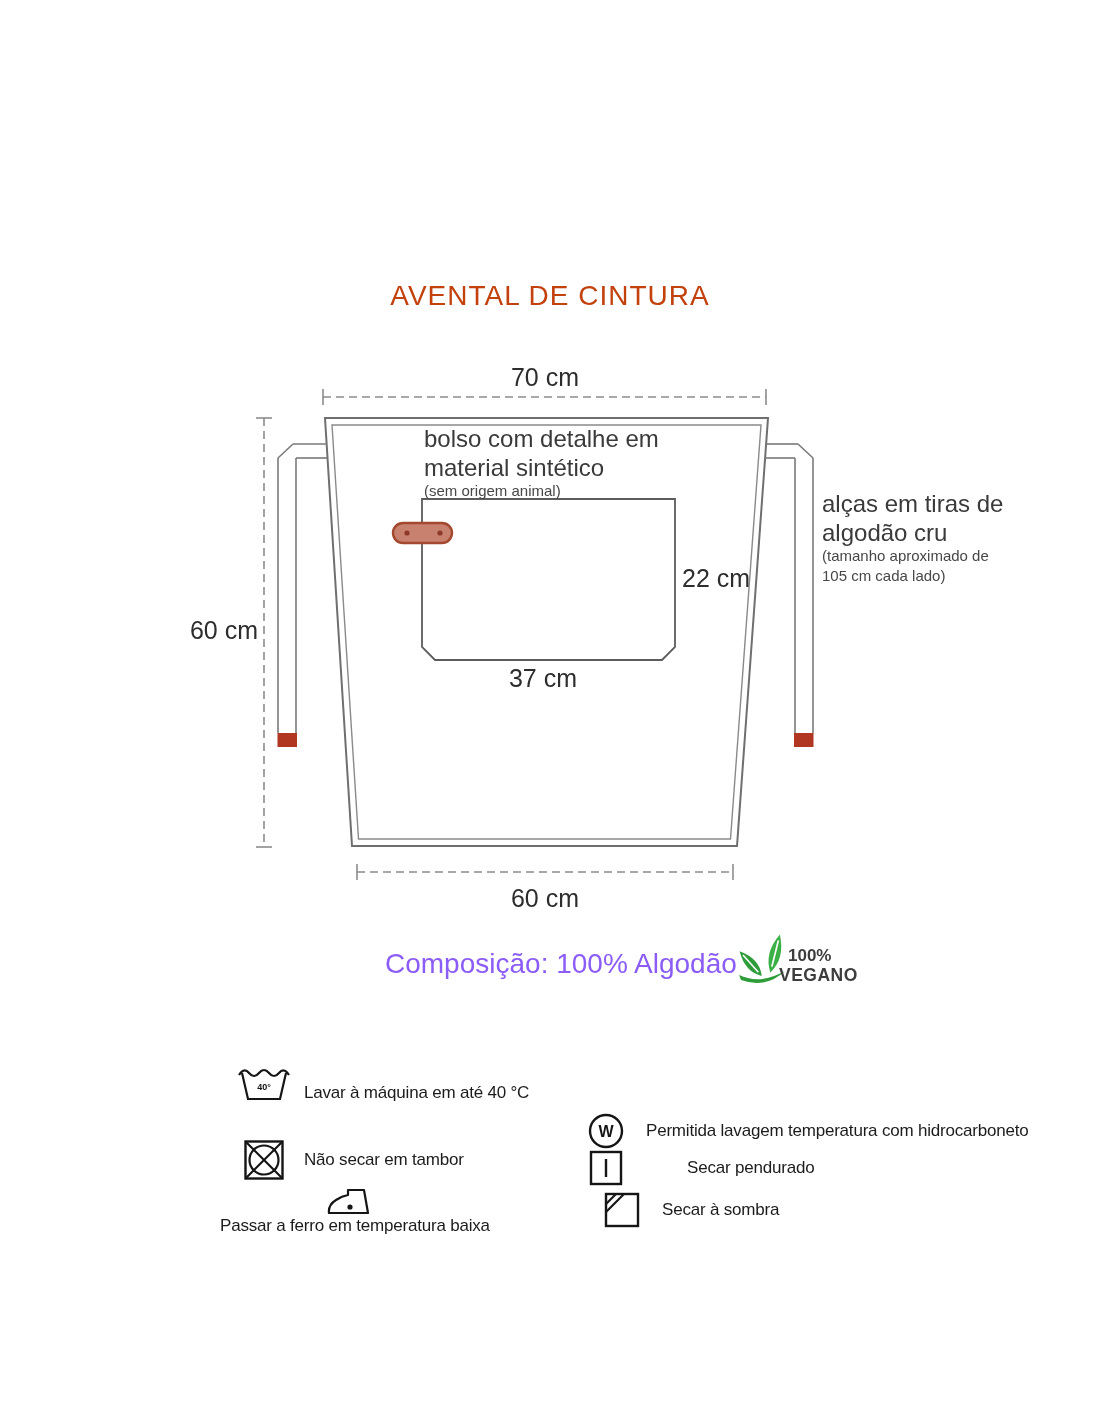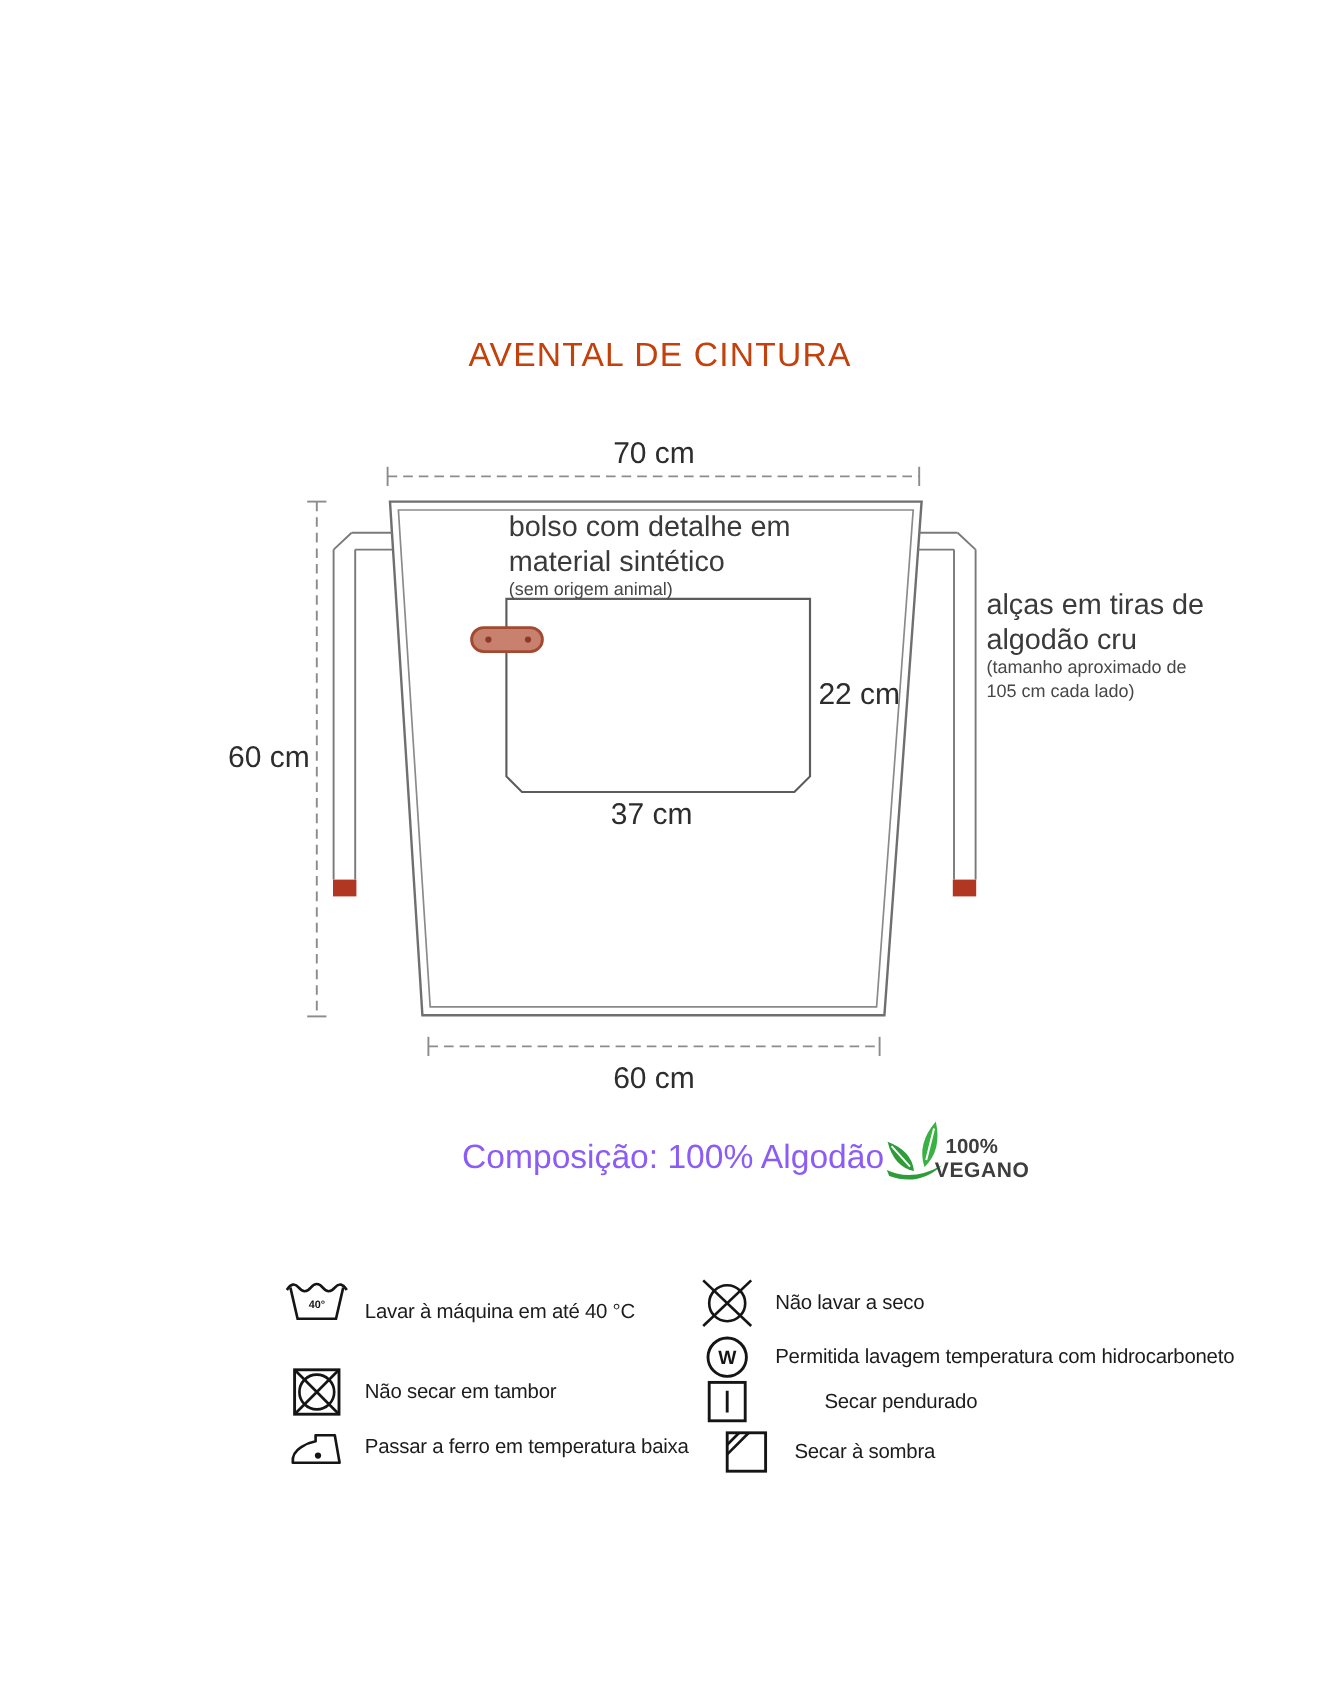--- a/index.html
+++ b/index.html
@@ -144,40 +144,30 @@
       <svg width="44" height="44" viewBox="0 0 44 44">
         <rect x="3.5" y="3.5" width="37" height="37" class="icon-stroke" stroke-width="2.4"></rect>
         <circle cx="22" cy="22" r="14.5" class="icon-stroke" stroke-width="2.2"></circle>
         <line x1="3.5" y1="3.5" x2="40.5" y2="40.5" stroke="#151515" stroke-width="2.2"></line>
         <line x1="40.5" y1="3.5" x2="3.5" y2="40.5" stroke="#151515" stroke-width="2.2"></line>
       </svg>
     </span>
     <span class="care-label">Não secar em tambor</span>
   </div>
 
-  <div class="care-row care-col-left abs" style="left:236px;top:1184px;">
+  <div class="care-row care-col-left abs" style="left:220px;top:1184px;flex-direction:column;">
     <span class="icon-box">
       <svg width="44" height="32" viewBox="0 0 44 32">
         <path class="icon-stroke" stroke-width="2.2" stroke-linejoin="round" d="M2,29 Q1,21 9,16 Q15,12 21,11 L21,6 L37,6 L41,29 Z"></path>
         <circle cx="23" cy="23" r="2.6" fill="#151515"></circle>
       </svg>
     </span>
     <span class="care-label">Passar a ferro em temperatura baixa</span>
   </div>
 
-  <div class="care-row care-col-right abs" style="left:582px;top:1064px;">
-    <span class="icon-box">
-      <svg width="48" height="44" viewBox="0 0 48 44">
-        <circle cx="24" cy="22" r="15" class="icon-stroke" stroke-width="2.2"></circle>
-        <line x1="4" y1="3" x2="44" y2="41" stroke="#151515" stroke-width="2.2"></line>
-        <line x1="44" y1="3" x2="4" y2="41" stroke="#151515" stroke-width="2.2"></line>
-      </svg>
-    </span>
-    <span class="care-label">Não lavar a seco</span>
-  </div>
 
   <div class="care-row care-col-right abs" style="left:582px;top:1109px;">
     <span class="icon-box">
       <svg width="38" height="38" viewBox="0 0 38 38">
         <circle cx="19" cy="19" r="16" class="icon-stroke" stroke-width="2.4"></circle>
         <text x="19" y="25" text-anchor="middle" font-size="16" font-weight="700" fill="#151515">W</text>
       </svg>
     </span>
     <span class="care-label">Permitida lavagem temperatura com hidrocarboneto</span>
   </div>

